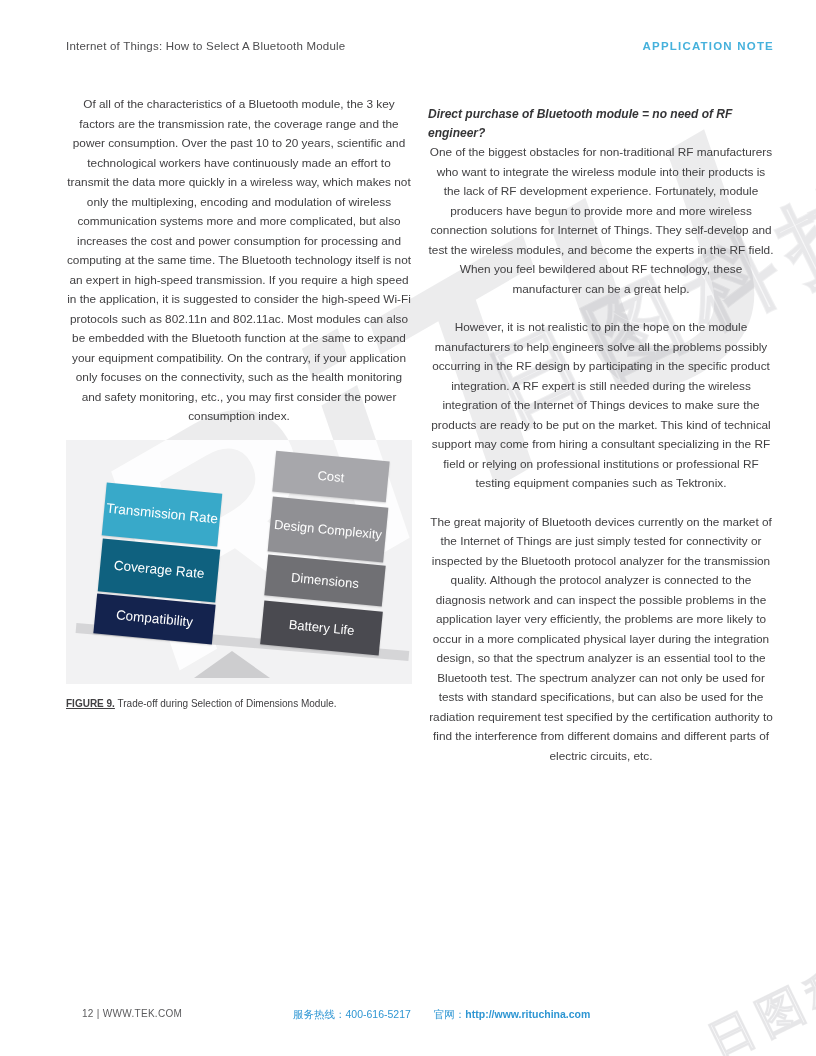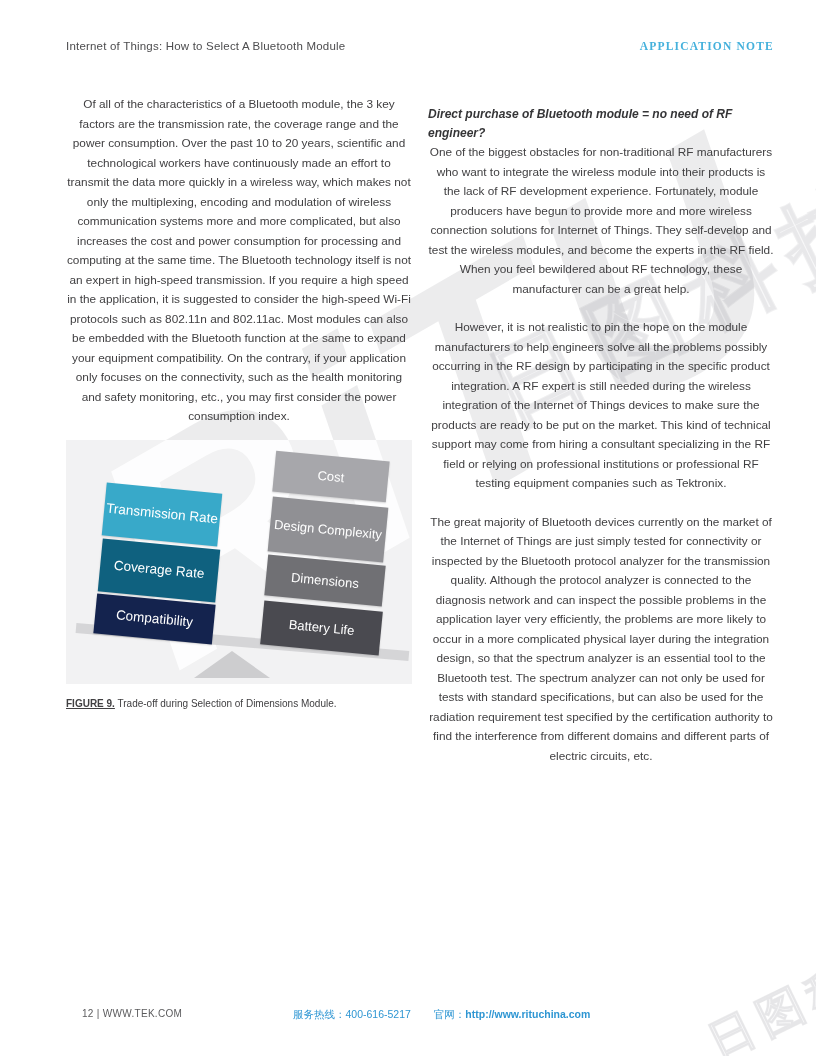--- a/index.html
+++ b/index.html
@@ -21,21 +21,21 @@
   .wm-cn-small{
     position:absolute;left:648px;top:975px;width:320px;text-align:center;
     font-size:46px;line-height:1;font-weight:bold;letter-spacing:8px;
     color:rgba(120,120,128,0.05);-webkit-text-stroke:1px rgba(110,110,118,0.12);
     transform:rotate(-26deg);z-index:0;white-space:nowrap;
   }
 
   
   .header{position:absolute;left:66px;top:40px;width:708px;display:flex;justify-content:space-between;align-items:center;z-index:2;gap:11px;}
   .header-title{font-size:11.5px;color:#4D4D4F;letter-spacing:0.2px;}
-  .header-badge{font-size:11.5px;font-weight:bold;letter-spacing:1.2px;font-family:Liberation Serif, serif;}
+  .header-badge{font-size:11.5px;font-weight:bold;letter-spacing:1.2px;}
 
   
   .col{position:absolute;z-index:2;}
   .col-left{left:66px;top:95px;width:346px;}
   .col-right{left:428px;top:92px;width:346px;}
   .body-text{margin:0;font-size:11.8px;line-height:19.5px;color:#414042;text-align:center;}
   .para-gap{margin-top:19px;}
 
   .section-title{margin:0;font-size:17.5px;line-height:23px;font-weight:normal;color:#414042;letter-spacing:0.2px;}
   .subhead{margin:13px 0 0 0;font-size:12px;line-height:19px;font-weight:bold;color:#353537;font-style:italic;}

